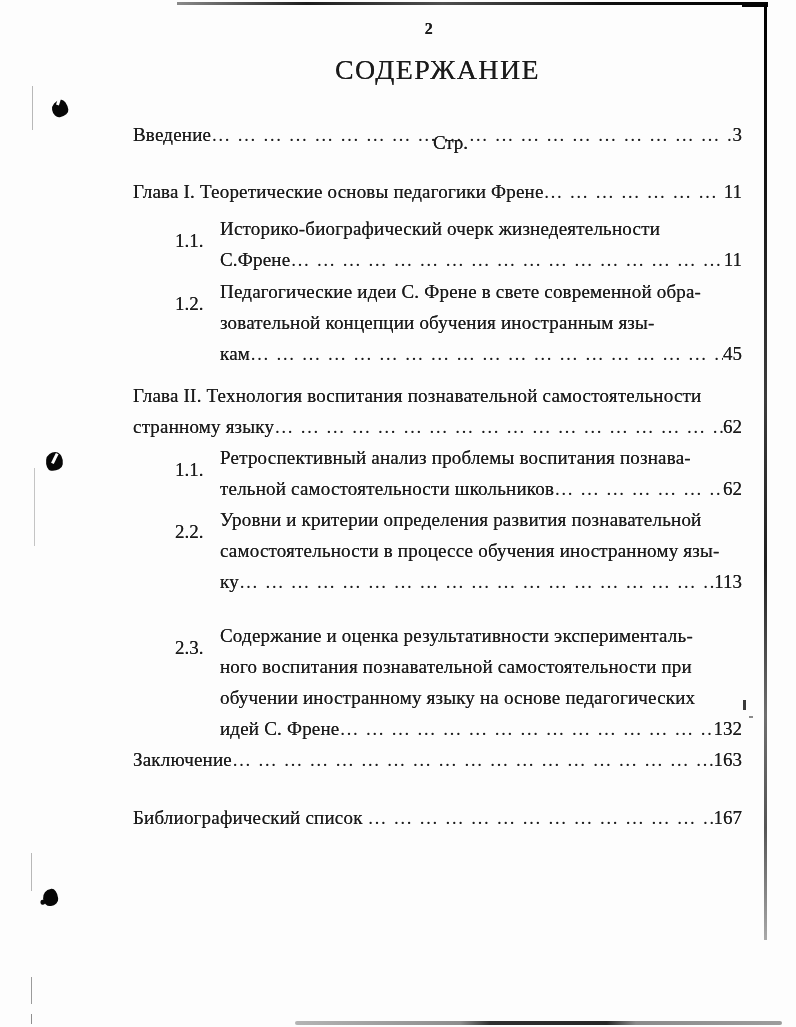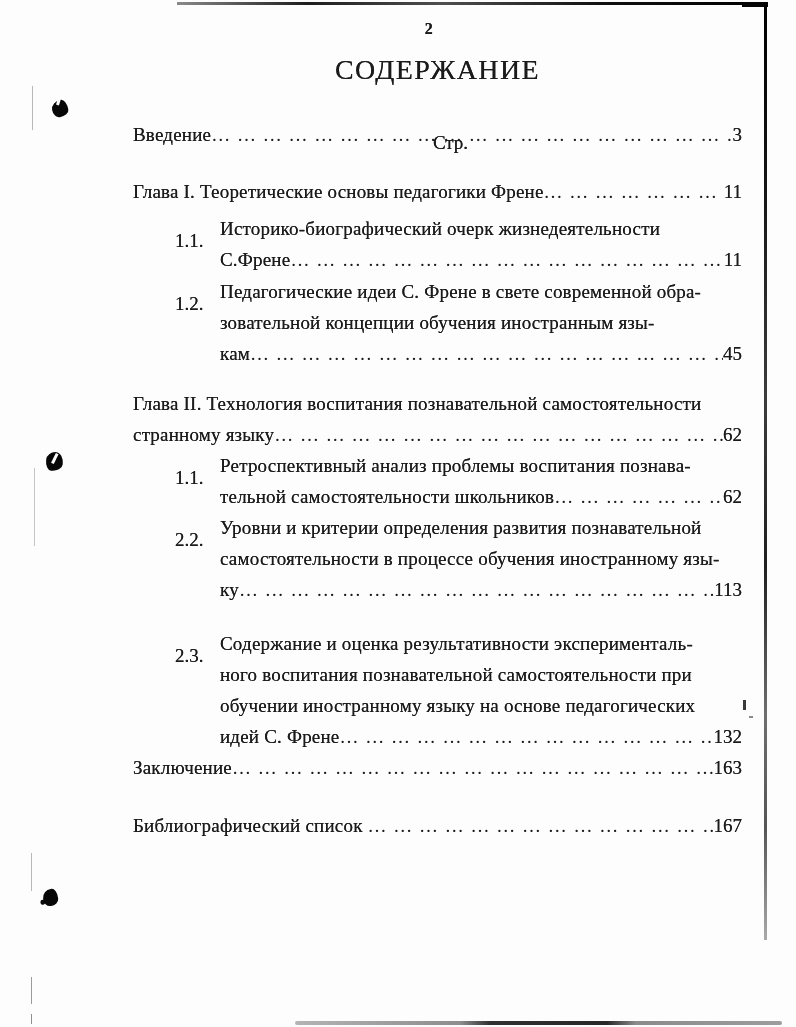--- a/index.html
+++ b/index.html
@@ -16,21 +16,21 @@
     font-size:28px;letter-spacing:1.4px;}
   .col-label{position:absolute;left:146px;top:88px;width:609px;text-align:center;
     font-size:19px;margin-top:44px;}
 
   
   .toc{position:absolute;left:133px;top:119px;width:609px;}
   .entry{position:relative;}
   .entry:nth-child(2){margin-top:26px;}
   .entry:nth-child(3){margin-top:6px;}
   .entry:nth-child(4){margin-top:1px;}
-  .entry:nth-child(5){margin-top:19px;}
+  .entry:nth-child(5){margin-top:11px;}
   .entry:nth-child(8){margin-top:23px;}
   .entry:nth-child(9){}
   .entry:nth-child(10){margin-top:27px;}
   .entry.l1 .lines{margin-left:87px;}
   .entry .num{position:absolute;left:42px;top:12px;line-height:31px;font-size:19px;}
   .line{display:flex;align-items:baseline;line-height:31px;font-size:19px;
     white-space:pre;overflow:hidden;}
   .line .txt{flex:none;letter-spacing:0.2px;}
   .line .dots{flex:1 1 auto;overflow:hidden;white-space:nowrap;letter-spacing:1px;}
   .line .pg{flex:none;}

